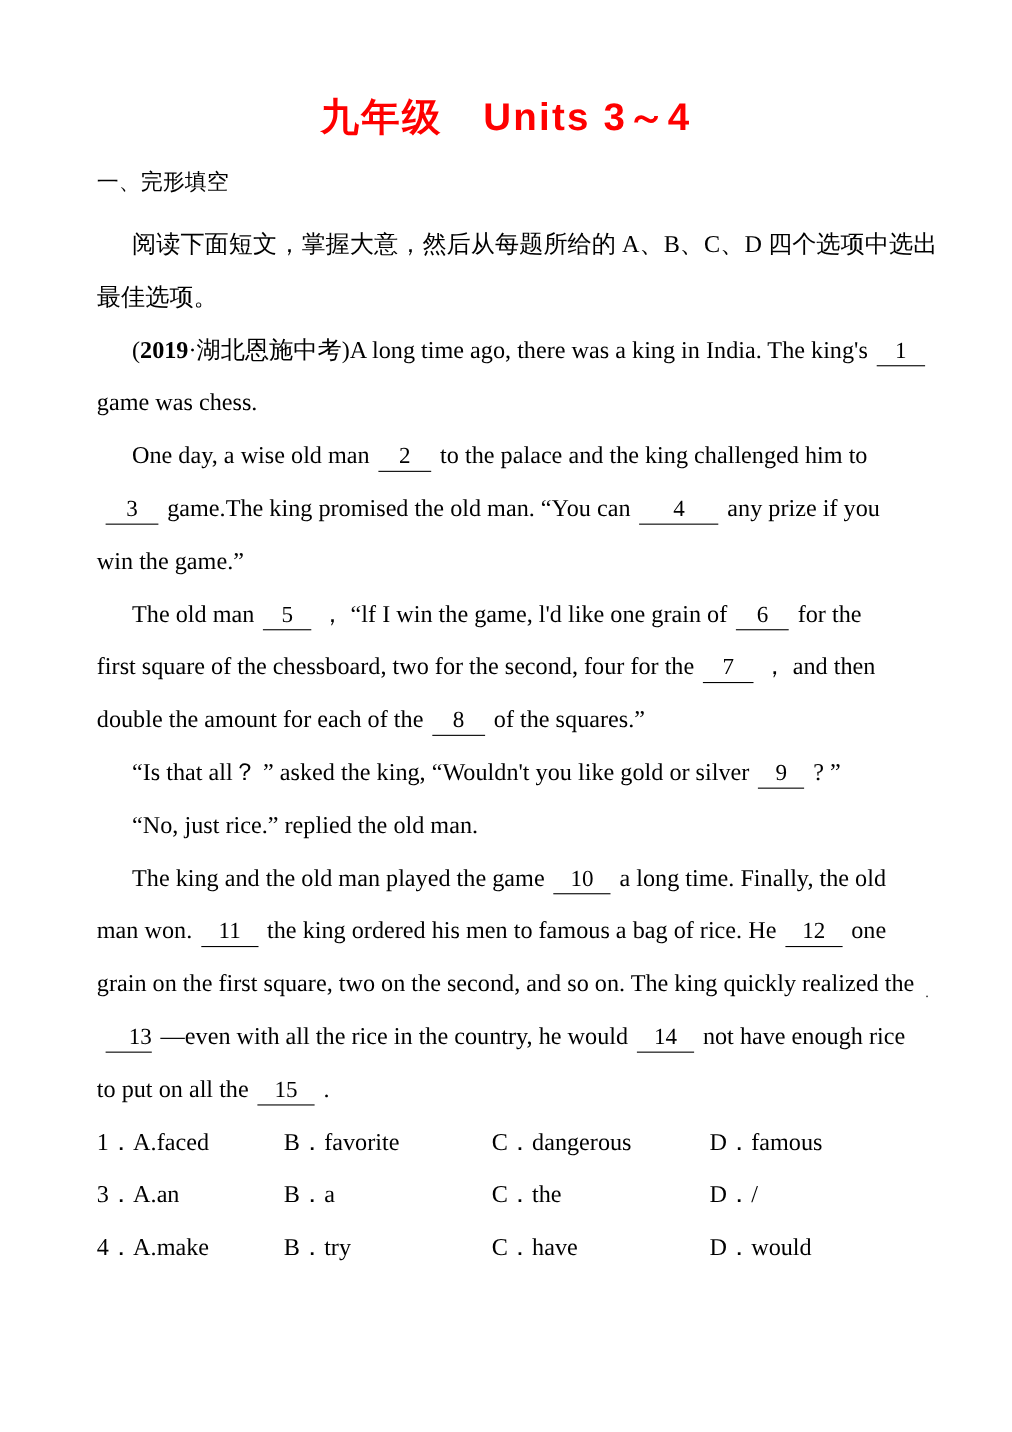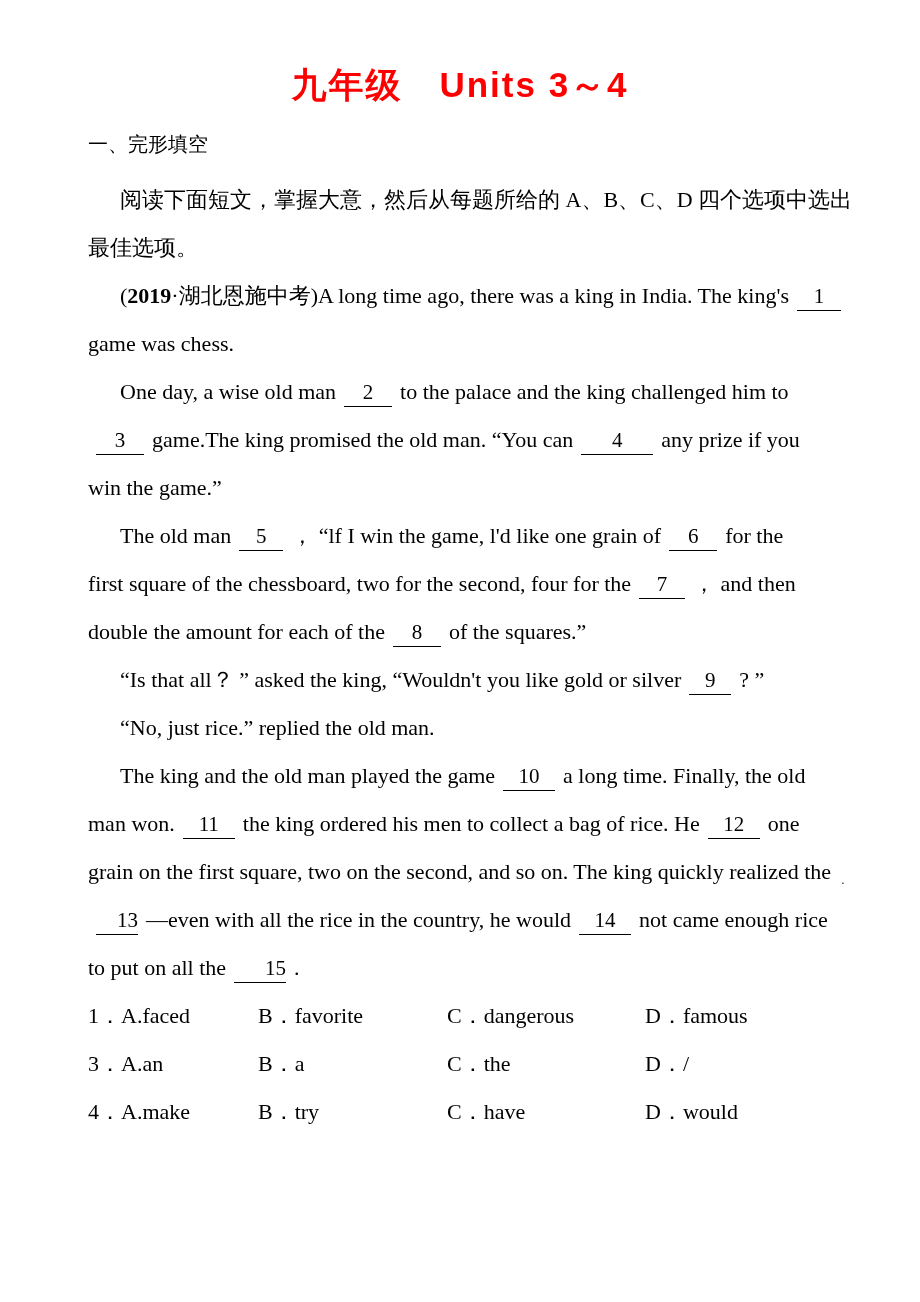--- a/index.html
+++ b/index.html
@@ -6,21 +6,21 @@
   .page {
     position:relative;
     width:920px; height:1302px;
     background:#ffffff;
     color:#000;
     font-family:"Liberation Serif","DejaVu Serif",serif;
     font-size:22px;
     overflow:hidden;
   }
   .doc-title {
-    padding-top:64px;
+    padding-top:86px;
     text-align:center;
     font-family:"Liberation Sans","DejaVu Sans",sans-serif;
     font-weight:bold;
     font-size:35px;
     line-height:1.2;
     letter-spacing:2px;
   }
   .content { margin:0 84px 0 88px; }
   .section-heading {
     margin-top:20px;
@@ -67,24 +67,24 @@
           <div class="line"><span class="">game was chess.</span></div>
           <div class="line indent"><span class="">One day, a wise old man</span><span class="blank" style="min-width: 48px;">2</span><span class="">to the palace and the king challenged him to</span></div>
           <div class="line"><span class="blank" style="min-width: 48px;">3</span><span class="">game.The king promised the old man. “You can</span><span class="blank" style="min-width: 72px;">4</span><span class="">any prize if you</span></div>
           <div class="line"><span class="">win the game.”</span></div>
           <div class="line indent"><span class="">The old man</span><span class="blank" style="min-width: 44px;">5</span><span class="">， “lf I win the game, l'd like one grain of</span><span class="blank" style="min-width: 48px;">6</span><span class="">for the</span></div>
           <div class="line"><span class="">first square of the chessboard, two for the second, four for the</span><span class="blank" style="min-width: 46px;">7</span><span class="">， and then</span></div>
           <div class="line"><span class="">double the amount for each of the</span><span class="blank" style="min-width: 48px;">8</span><span class="">of the squares.”</span></div>
           <div class="line indent"><span class="">“Is that all？ ” asked the king, “Wouldn't you like gold or silver</span><span class="blank" style="min-width: 42px;">9</span><span class="">? ”</span></div>
           <div class="line indent"><span class="">“No, just rice.” replied the old man.</span></div>
           <div class="line indent"><span class="">The king and the old man played the game</span><span class="blank" style="min-width: 52px;">10</span><span class="">a long time. Finally, the old</span></div>
-          <div class="line"><span class="">man won.</span><span class="blank" style="min-width: 52px;">11</span><span class="">the king ordered his men to collect a bag of rice. He</span><span class="blank" style="min-width: 52px;">12</span><span class="">one</span></div>
+          <div class="line"><span class="">man won.</span><span class="blank" style="min-width: 52px;">11</span><span class="">the king ordered his men to famous a bag of rice. He</span><span class="blank" style="min-width: 52px;">12</span><span class="">one</span></div>
           <div class="line"><span class="">grain on the first square, two on the second, and so on. The king quickly realized the</span><span class="seg-stray">.</span></div>
-          <div class="line"><span class="blank" style="min-width: 42px; text-align: right;">13</span><span class="">—even with all the rice in the country, he would</span><span class="blank" style="min-width: 52px;">14</span><span class="">not came enough rice</span></div>
-          <div class="line"><span class="">to put on all the</span><span class="blank" style="min-width: 52px; text-align: right;">15</span><span class="">.</span></div>
+          <div class="line"><span class="blank" style="min-width: 42px; text-align: right;">13</span><span class="">—even with all the rice in the country, he would</span><span class="blank" style="min-width: 52px;">14</span><span class="">not have enough rice</span></div>
+          <div class="line"><span class="">to put on all the</span><span class="blank" style="min-width: 52px;">15</span><span class="">.</span></div>
         </div>
       <div id="questions">
           <div class="qrow">
             <div class="qcell"><span>1．</span><span>A.faced</span></div>
             <div class="qcell">B．favorite</div>
             <div class="qcell">C．dangerous</div>
             <div class="qcell">D．famous</div>
           </div>
           <div class="qrow">
             <div class="qcell"><span>3．</span><span>A.an</span></div>

